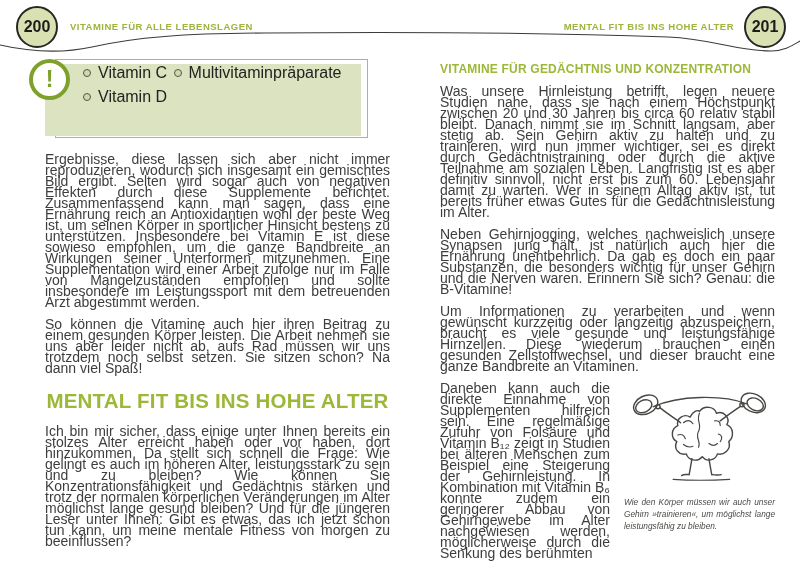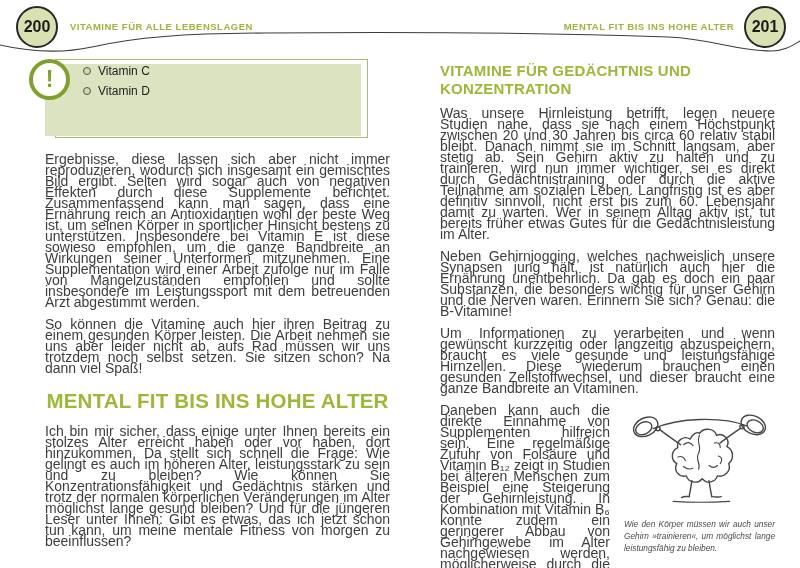--- a/index.html
+++ b/index.html
@@ -51,40 +51,40 @@
     background:#dce3c1;
   }
   .infobox-title {
     margin:13px 0 7px 40px; font-size:13px; font-weight:800;
     color:#8ba52e; letter-spacing:0.3px;
   }
   .infobox-list {
     display:grid; grid-template-rows:auto auto; grid-auto-flow:column;
     margin-left:38px; row-gap:6px; width:265px;
   }
-  .infobox-item { font-size:12px; color:#222220; display:flex; align-items:center; gap:7px; }
+  .infobox-item { font-size:16px; color:#222220; display:flex; align-items:center; gap:7px; }
   .ring {
     width:8px; height:8px; box-sizing:border-box;
     border:1.5px solid #55554e; border-radius:50%; background:#cfd8ae;
     flex:none;
   }
   .alert-badge {
     position:absolute; left:-16px; top:-5px; width:33px; height:33px;
     background:#ffffff; border:4px solid #7fa02c; border-radius:50%;
     display:flex; align-items:center; justify-content:center;
     font-weight:800; font-size:23px; color:#7fa02c; z-index:3;
   }
 
   
   .heading-xl {
     font-size:20.5px; font-weight:800; color:#9db738; text-align:center;
     margin:15px 0 13px 0; letter-spacing:0.2px;
   }
   .heading-lg {
-    font-size:15px; font-weight:800; color:#9db738;
+    font-size:12px; font-weight:800; color:#9db738;
     margin:6px 0 10px 0; line-height:1.2; letter-spacing:0.2px;
   }
 
   
   .wrap-row { display:flex; gap:14px; }
   .narrow-col { width:170px; flex:none; }
   .figure { width:151px; flex:none; margin-top:2px; }
   .figure svg { display:block; }
   .figcaption {
     font-size:8.3px; font-style:italic; line-height:1.45;
@@ -113,20 +113,24 @@
       <div class="infobox-fill">
         <div class="infobox-list">
           <div class="infobox-item">
             <span class="ring"></span>
             <span>Vitamin C</span>
           </div>
           <div class="infobox-item">
             <span class="ring"></span>
             <span>Vitamin D</span>
           </div>
+          <div class="infobox-item">
+            <span class="ring"></span>
+            <span>Multivitaminpräparate</span>
+          </div>
         </div>
       </div>
       <div class="alert-badge">!</div>
     </div>
 
     <p class="body">Ergebnisse, diese lassen sich aber nicht immer reproduzieren, wodurch sich insgesamt ein gemischtes Bild ergibt. Selten wird sogar auch von negativen Effekten durch diese Supplemente berichtet. Zusammenfassend kann man sagen, dass eine Ernährung reich an Antioxidantien wohl der beste Weg ist, um seinen Körper in sportlicher Hinsicht bestens zu unterstützen. Insbesondere bei Vitamin E ist diese sowieso empfohlen, um die ganze Bandbreite an Wirkungen seiner Unterformen mitzunehmen. Eine Supplementation wird einer Arbeit zufolge nur im Falle von Mangelzuständen empfohlen und sollte insbesondere im Leistungssport mit dem betreuenden Arzt abgestimmt werden.</p>
     <p class="body">So können die Vitamine auch hier ihren Beitrag zu einem gesunden Körper leisten. Die Arbeit nehmen sie uns aber leider nicht ab, aufs Rad müssen wir uns trotzdem noch selbst setzen. Sie sitzen schon? Na dann viel Spaß!</p>
 
     <h2 class="heading-xl">MENTAL FIT BIS INS HOHE ALTER</h2>
 

